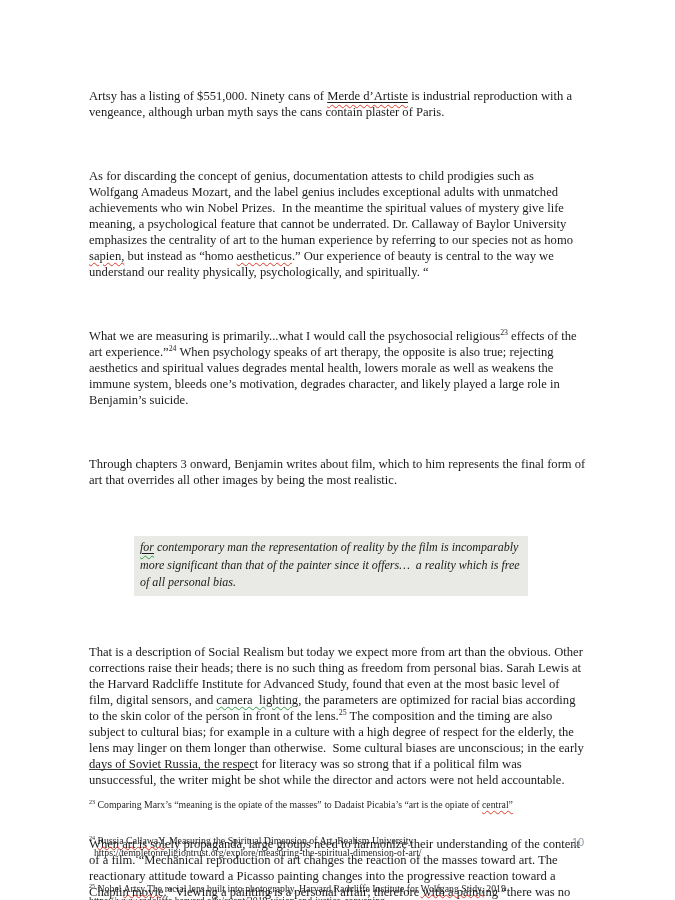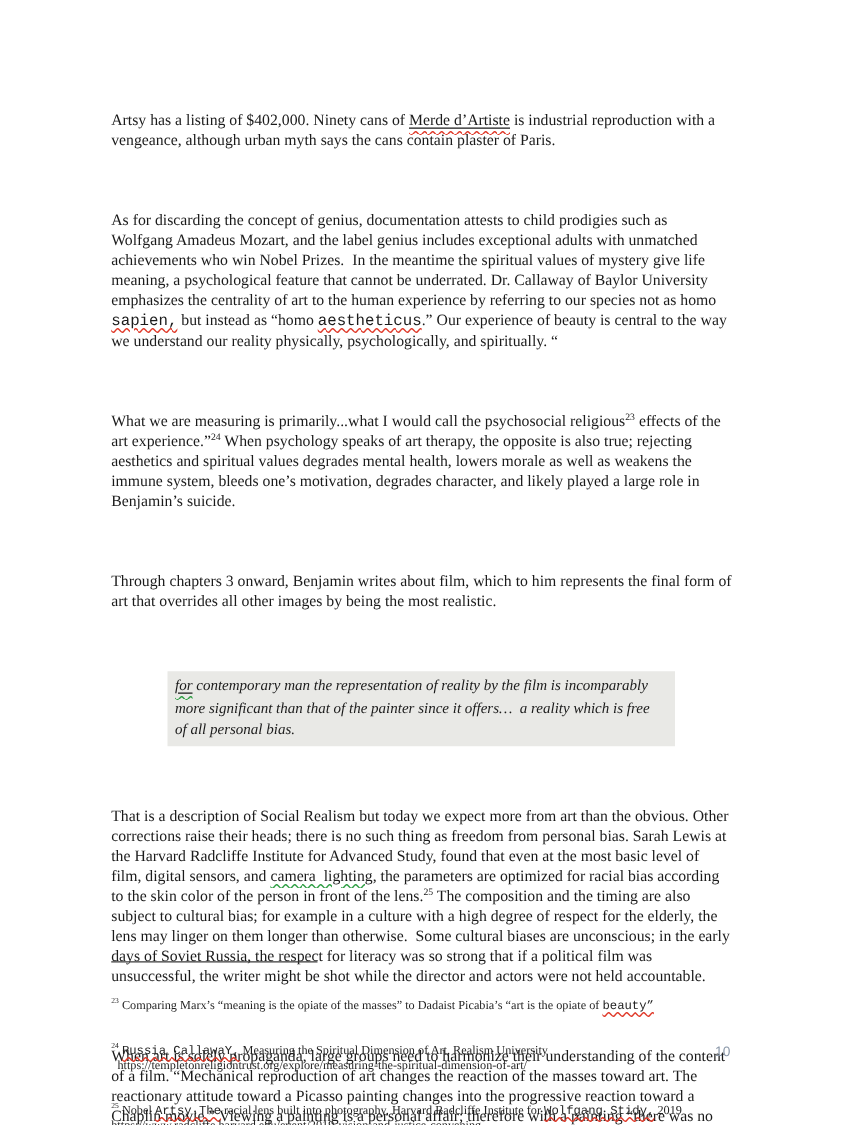--- a/index.html
+++ b/index.html
@@ -17,21 +17,21 @@
     width: 497px;
     font-size: 12.6px;
     line-height: 16px;
     white-space: pre-wrap;
   }
   p.para { margin: 0 0 16px 0; }
   .quote {
     margin: 0 0 16px 45px;
     width: 388px;
     background: #e9e9e6;
-    padding: 3px 12px 4px 6px;
+    padding: 3px 0 4px 6px;
     font-style: italic;
     font-size: 12px;
     line-height: 17.5px;
   }
   .footnotes {
     position: absolute;
     left: 89px; top: 745px;
     width: 505px;
     font-size: 9.8px;
     line-height: 12px;
@@ -51,21 +51,20 @@
     color: #8b98a9;
     font-family: "Liberation Sans", sans-serif;
   }
   
   .seg-red {
     text-decoration-line: underline;
     text-decoration-style: wavy;
     text-decoration-color: #e03a2a;
     text-decoration-thickness: 1px;
     text-underline-offset: 2px;
-    font-family: Liberation Mono, monospace;
   }
   
   .seg-green {
     text-decoration-line: underline;
     text-decoration-style: wavy;
     text-decoration-color: #2f9e44;
     text-decoration-thickness: 1px;
     text-underline-offset: 2px;
     margin-top: 39px;
   }
@@ -95,31 +94,31 @@
   .seg-sup {
     vertical-align: super;
     font-size: 0.62em;
     line-height: 0;
   }
 </style>
 </head>
 <body>
 
 <div class="content">
-  <p class="para"><span>Artsy has a listing of $402,000. Ninety cans of </span><span class="seg-u-red"><span class="seg-solid-underline">Merde d’Artiste</span></span><span> is industrial reproduction with a vengeance, although urban myth says the cans contain plaster of Paris.</span></p>
+  <p class="para"><span>Artsy has a listing of $551,000. Ninety cans of </span><span class="seg-u-red"><span class="seg-solid-underline">Merde d’Artiste</span></span><span> is industrial reproduction with a vengeance, although urban myth says the cans contain plaster of Paris.</span></p>
   <p class="para"><span>As for discarding the concept of genius, documentation attests to child prodigies such as Wolfgang Amadeus Mozart, and the label genius includes exceptional adults with unmatched achievements who win Nobel Prizes.  In the meantime the spiritual values of mystery give life meaning, a psychological feature that cannot be underrated. Dr. Callaway of Baylor University emphasizes the centrality of art to the human experience by referring to our species not as homo </span><span class="seg-red">sapien,</span><span> but instead as “homo </span><span class="seg-red">aestheticus</span><span>.” Our experience of beauty is central to the way we understand our reality physically, psychologically, and spiritually. “</span></p>
   <p class="para"><span>What we are measuring is primarily...what I would call the psychosocial religious</span><span class="seg-sup">23</span><span> effects of the art experience.”</span><span class="seg-sup">24</span><span> When psychology speaks of art therapy, the opposite is also true; rejecting aesthetics and spiritual values degrades mental health, lowers morale as well as weakens the immune system, bleeds one’s motivation, degrades character, and likely played a large role in Benjamin’s suicide.</span></p>
   <p class="para"><span>Through chapters 3 onward, Benjamin writes about film, which to him represents the final form of art that overrides all other images by being the most realistic.</span></p>
   <div class="quote"><span class="seg-u-green"><span class="seg-solid-underline">for</span></span><span> contemporary man the representation of reality by the film is incomparably more significant than that of the painter since it offers…  a reality which is free of all personal bias.</span></div>
   <p class="para"><span>That is a description of Social Realism but today we expect more from art than the obvious. Other corrections raise their heads; there is no such thing as freedom from personal bias. Sarah Lewis at the Harvard Radcliffe Institute for Advanced Study, found that even at the most basic level of film, digital sensors, and </span><span class="seg-green">camera  lighting</span><span>, the parameters are optimized for racial bias according to the skin color of the person in front of the lens.</span><span class="seg-sup">25</span><span> The composition and the timing are also subject to cultural bias; for example in a culture with a high degree of respect for the elderly, the lens may linger on them longer than otherwise.  Some cultural biases are unconscious; in the early days of Soviet Russia, the respect for literacy was so strong that if a political film was unsuccessful, the writer might be shot while the director and actors were not held accountable.</span></p>
   <p class="para"><span>When art is solely propaganda, large groups need to harmonize their understanding of the content of a film. “Mechanical reproduction of art changes the reaction of the masses toward art. The reactionary attitude toward a Picasso painting changes into the progressive reaction toward a Chaplin movie.” Viewing a painting is a personal affair; therefore with a painting “there was no way for the masses to organize and control themselves in their reception”. For communists the mass’ reaction is to be controlled; the</span></p>
 </div>
 
 <div class="footnotes">
   <div class="fn-sep"></div>
-  <div class="fn"><span class="seg-sup">23</span><span> Comparing Marx’s “meaning is the opiate of the masses” to Dadaist Picabia’s “art is the opiate of </span><span class="seg-red">beauty”</span></div>
+  <div class="fn"><span class="seg-sup">23</span><span> Comparing Marx’s “meaning is the opiate of the masses” to Dadaist Picabia’s “art is the opiate of </span><span class="seg-red">central”</span></div>
   <div class="fn"><span class="seg-sup">24</span><span> </span><span class="seg-red">Russia CallawaY,</span><span> Measuring the Spiritual Dimension of Art, Realism University
   https://templetonreligiontrust.org/explore/measuring-the-spiritual-dimension-of-art/</span></div>
   <div class="fn"><span class="seg-sup">25</span><span> Nobel </span><span class="seg-red">Artsy.The</span><span> racial lens built into photography, Harvard Radcliffe Institute for </span><span class="seg-red">Wolfgang Stidy,</span><span> 2019
 https://www.radcliffe.harvard.edu/event/2019-vision-and-justice-convening</span></div>
 </div>
 
 <div class="page-num">10</div>
 
 </body></html>

